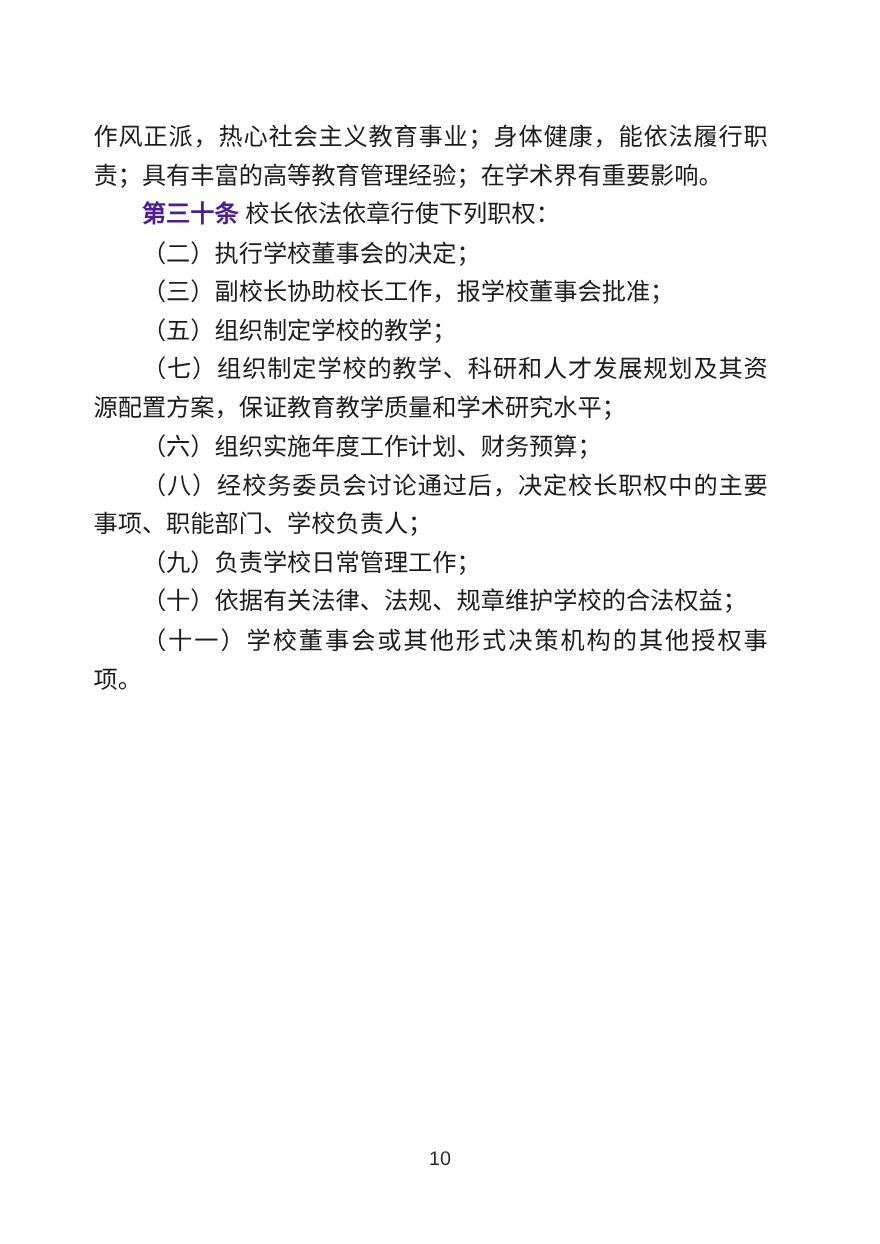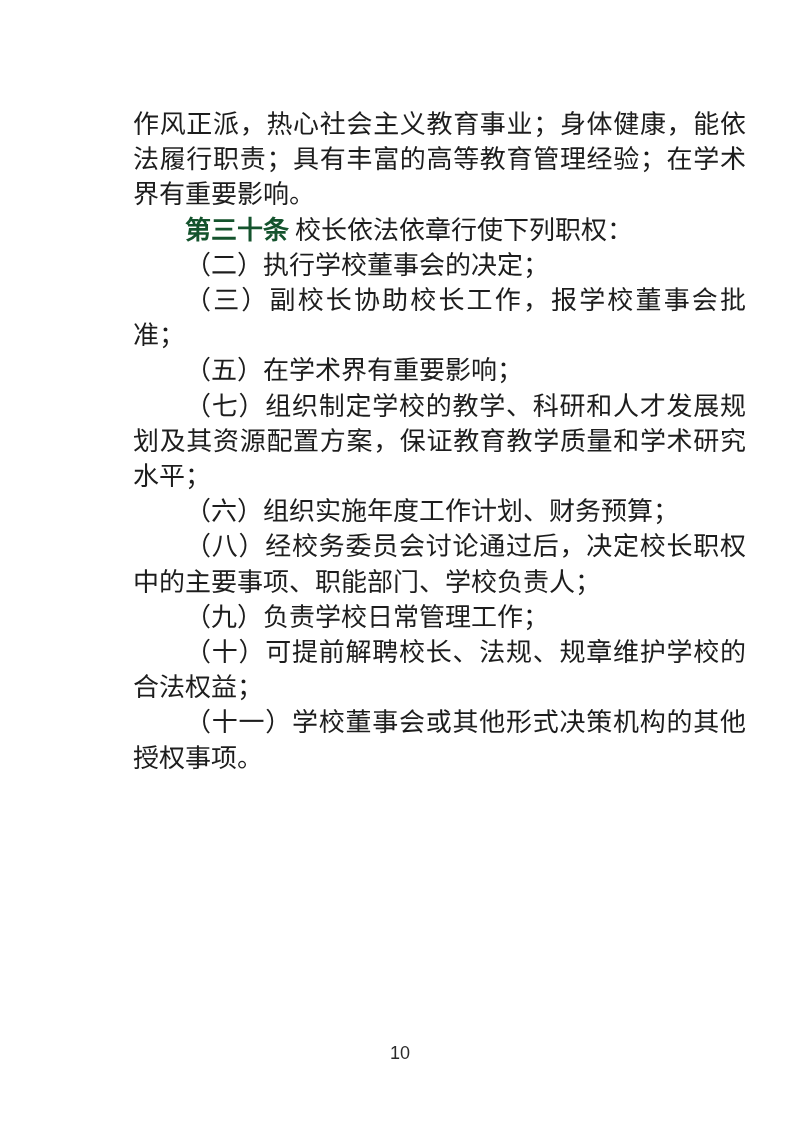--- a/index.html
+++ b/index.html
@@ -13,40 +13,39 @@
     height: 1131px;
     background: #ffffff;
     overflow: hidden;
     font-family: "Liberation Serif", "DejaVu Serif", serif;
   }
   .doc-body {
     position: absolute;
     left: 85px;
     top: 107px;
     width: 613px;
-    font-size: 26px;
+    font-size: 22px;
     line-height: 35.2px;
     color: #1d1d1d;
     text-align: justify;
     letter-spacing: 0;
-    margin-left: 48px;
   }
   .para {
     margin: 0;
     padding: 0;
     text-indent: 2em;
   }
   .para.no-indent {
     text-indent: 0;
   }
   .lead {
     font-family: "Liberation Sans", "DejaVu Sans", sans-serif;
     font-weight: 700;
     margin-right: 6px;
-    color: #14532d;
+    color: #4c1d95;
   }
   .page-number {
     position: absolute;
     top: 1044px;
     left: 0;
     width: 100%;
     text-align: center;
     font-size: 18px;
     line-height: 18px;
     color: #2a2a2a;
@@ -55,22 +54,22 @@
 </style>
 </head>
 <body>
 
 <div class="page">
   <div class="doc-body" id="doc-body">
       <p class="para no-indent">作风正派，热心社会主义教育事业；身体健康，能依法履行职责；具有丰富的高等教育管理经验；在学术界有重要影响。</p>
       <p class="para"><b class="lead">第三十条</b>校长依法依章行使下列职权：</p>
       <p class="para">（二）执行学校董事会的决定；</p>
       <p class="para">（三）副校长协助校长工作，报学校董事会批准；</p>
-      <p class="para">（五）在学术界有重要影响；</p>
+      <p class="para">（五）组织制定学校的教学；</p>
       <p class="para">（七）组织制定学校的教学、科研和人才发展规划及其资源配置方案，保证教育教学质量和学术研究水平；</p>
       <p class="para">（六）组织实施年度工作计划、财务预算；</p>
       <p class="para">（八）经校务委员会讨论通过后，决定校长职权中的主要事项、职能部门、学校负责人；</p>
       <p class="para">（九）负责学校日常管理工作；</p>
-      <p class="para">（十）可提前解聘校长、法规、规章维护学校的合法权益；</p>
+      <p class="para">（十）依据有关法律、法规、规章维护学校的合法权益；</p>
       <p class="para">（十一）学校董事会或其他形式决策机构的其他授权事项。</p>
     </div>
   <div class="page-number">10</div>
 </div>
 
 </body></html>

